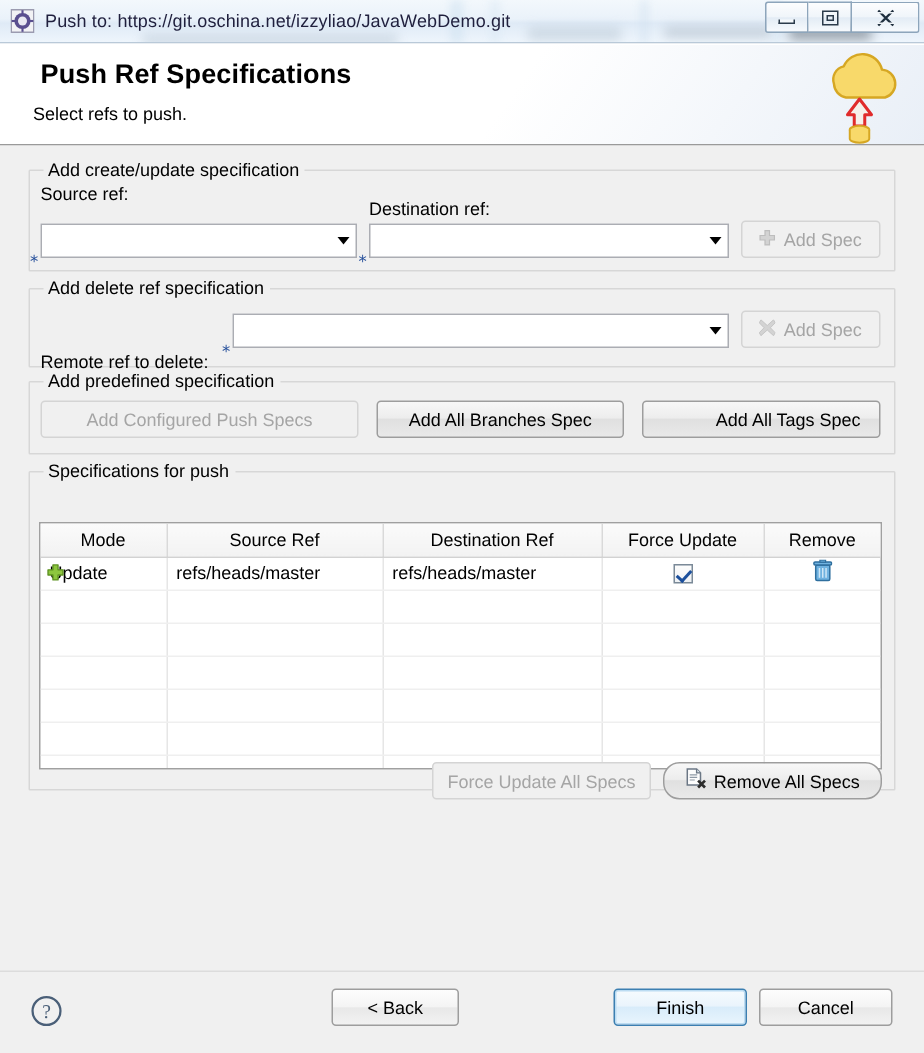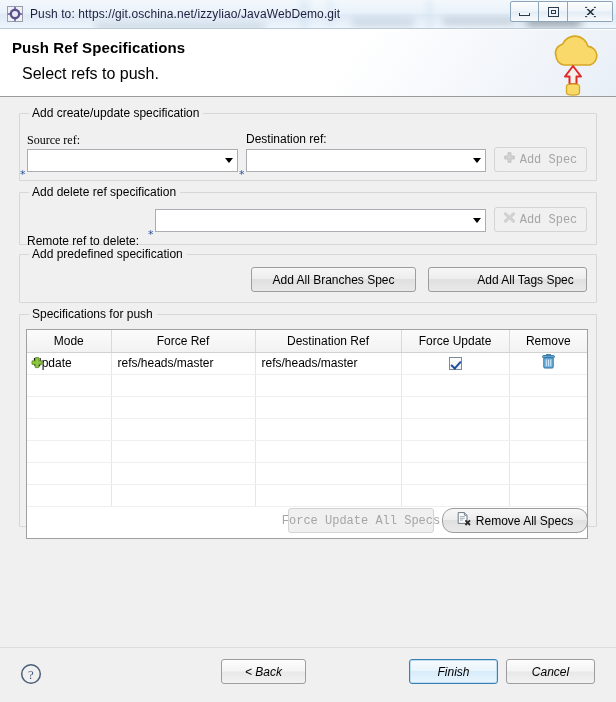--- a/index.html
+++ b/index.html
@@ -89,29 +89,30 @@
   .header {
     position: relative;
     flex: 0 0 68px;
     height: 68px;
     background: linear-gradient(125deg, #ffffff 0%, #ffffff 55%, #f4f7fb 78%, #e9eff7 100%);
     border-bottom: 1px solid #9a9a9a;
     border-top: 1px solid #ffffff;
     padding: 9px 0 0 12px;
   }
   .header-title {
-    font-size: 15px;
+    font-size: 18px;
     font-weight: bold;
     color: #000;
     letter-spacing: .1px;
+    margin-left: 15px;
   }
   .header-sub {
     margin-top: 9px;
     margin-left: 10px;
-    font-size: 16px;
+    font-size: 12px;
     color: #000;
   }
   .header-icon {
     position: absolute;
     right: 12px; top: 0px;
     width: 62px; height: 66px;
   }
 
   
   .content {
@@ -186,21 +187,20 @@
     color: #000;
     display: flex; align-items: center; justify-content: center;
     gap: 5px;
     white-space: nowrap;
     cursor: default;
   }
   .btn.disabled {
     background: #f0f0f0;
     border: 1px solid #d4d4d4;
     color: #a5a5a5;
-    font-family: Liberation Mono, monospace;
   }
   .btn.flat {
     background: linear-gradient(to bottom,#fdfdfd 0%, #f4f4f4 48%, #e8e8e8 52%, #f2f2f2 100%);
   }
 
   
   .tablewrap {
     position: absolute;
     background: #fff;
     border: 1px solid #a0a0a0;
@@ -260,21 +260,21 @@
   }
 
   
   .footer {
     position: relative;
     flex: 0 0 55px;
     height: 55px;
     background: #f0f0f0;
     border-top: 1px solid #dcdcdc;
   }
-  .footer .btn { position: absolute; font-style: italic; }
+  .footer .btn { position: absolute; }
   .btn.default-btn {
     border: 1px solid #3c7fb1;
     box-shadow: 0 0 0 1px #bcdcf2 inset;
     background: linear-gradient(to bottom, #f6fbfe 0%, #eaf4fc 46%, #d8ecfa 50%, #e9f5fd 100%);
   }
   .help-icon { position: absolute; left: 20px; top: 15px; width: 22px; height: 22px; }
 </style>
 </head>
 <body>
 
@@ -335,21 +335,21 @@
         <path d="M24.5 56.5 v6 a6.5 2.6 0 0 0 13 0 v-6" fill="#f8d96a" stroke="#d6a723" stroke-width="1.3"></path>
       </svg>
     </div>
   </div>
 
   <div class="content">
 
     <div class="group" style="left:19px; top:16px; width:578px; height:68px;">
       <span class="group-title">Add create/update specification</span>
     </div>
-    <div class="lbl" style="left:27px; top:36px;font-family:Liberation Serif, serif;">Source ref:</div>
+    <div class="lbl" style="left:27px; top:25px;">Source ref:</div>
     <div class="lbl" style="left:246px; top:35px;">Destination ref:</div>
 
     <div class="combo" style="left:27px; top:52px; width:211px; height:23px;">
       <span class="cval"></span>
       <span class="arrow">
           <i></i>
         </span>
     </div>
     <span class="decor-star" style="left:20px; top:75px;">*</span>
 
@@ -388,44 +388,47 @@
         <svg width="11" height="11" viewBox="0 0 11 11">
           <path d="M1.3 0.2 L5.5 4 L9.7 0.2 L10.8 2.2 L7.6 5.5 L10.8 8.8 L9.7 10.8 L5.5 7 L1.3 10.8 L0.2 8.8 L3.4 5.5 L0.2 2.2 z" fill="#d3d3d3" stroke="#c2c2c2" stroke-width="0.6"></path>
         </svg>
       </span>
       <span>Add Spec</span>
     </div>
 
     <div class="group" style="left:19px; top:157px; width:578px; height:49px;">
       <span class="group-title">Add predefined specification</span>
     </div>
+    <div class="btn disabled" style="left:27px; top:170px; width:212px; height:25px;">
+      <span>Add Configured Push Specs</span>
+    </div>
     <div class="btn" style="left:251px; top:170px; width:165px; height:25px;justify-content:center;">
       <span>Add All Branches Spec</span>
     </div>
     <div class="btn" style="left:428px; top:170px; width:159px; height:25px;padding-left:36px;">
       <span>Add All Tags Spec</span>
     </div>
 
     <div class="group" style="left:19px; top:217px; width:578px; height:213px;">
       <span class="group-title">Specifications for push</span>
     </div>
 
-    <div class="tablewrap" style="left:26px; top:232px; width:562px; height:210px;">
+    <div class="tablewrap" style="left:26px; top:251px; width:562px; height:165px;">
       <table class="spec">
         <colgroup>
           <col style="width:84px">
             <col style="width:144px">
             <col style="width:146px">
           <col style="width:108px">
             <col style="width:78px">
         </colgroup>
         <thead>
           <tr>
             <th>Mode</th>
-            <th>Force Ref</th>
+            <th>Source Ref</th>
             <th>Destination Ref</th>
             <th>Force Update</th>
             <th>Remove</th>
           </tr>
         </thead>
         <tbody>
           <tr>
             <td class="c-mode">
               <span class="plus-icon">
                 <svg width="12" height="12" viewBox="0 0 12 12">

